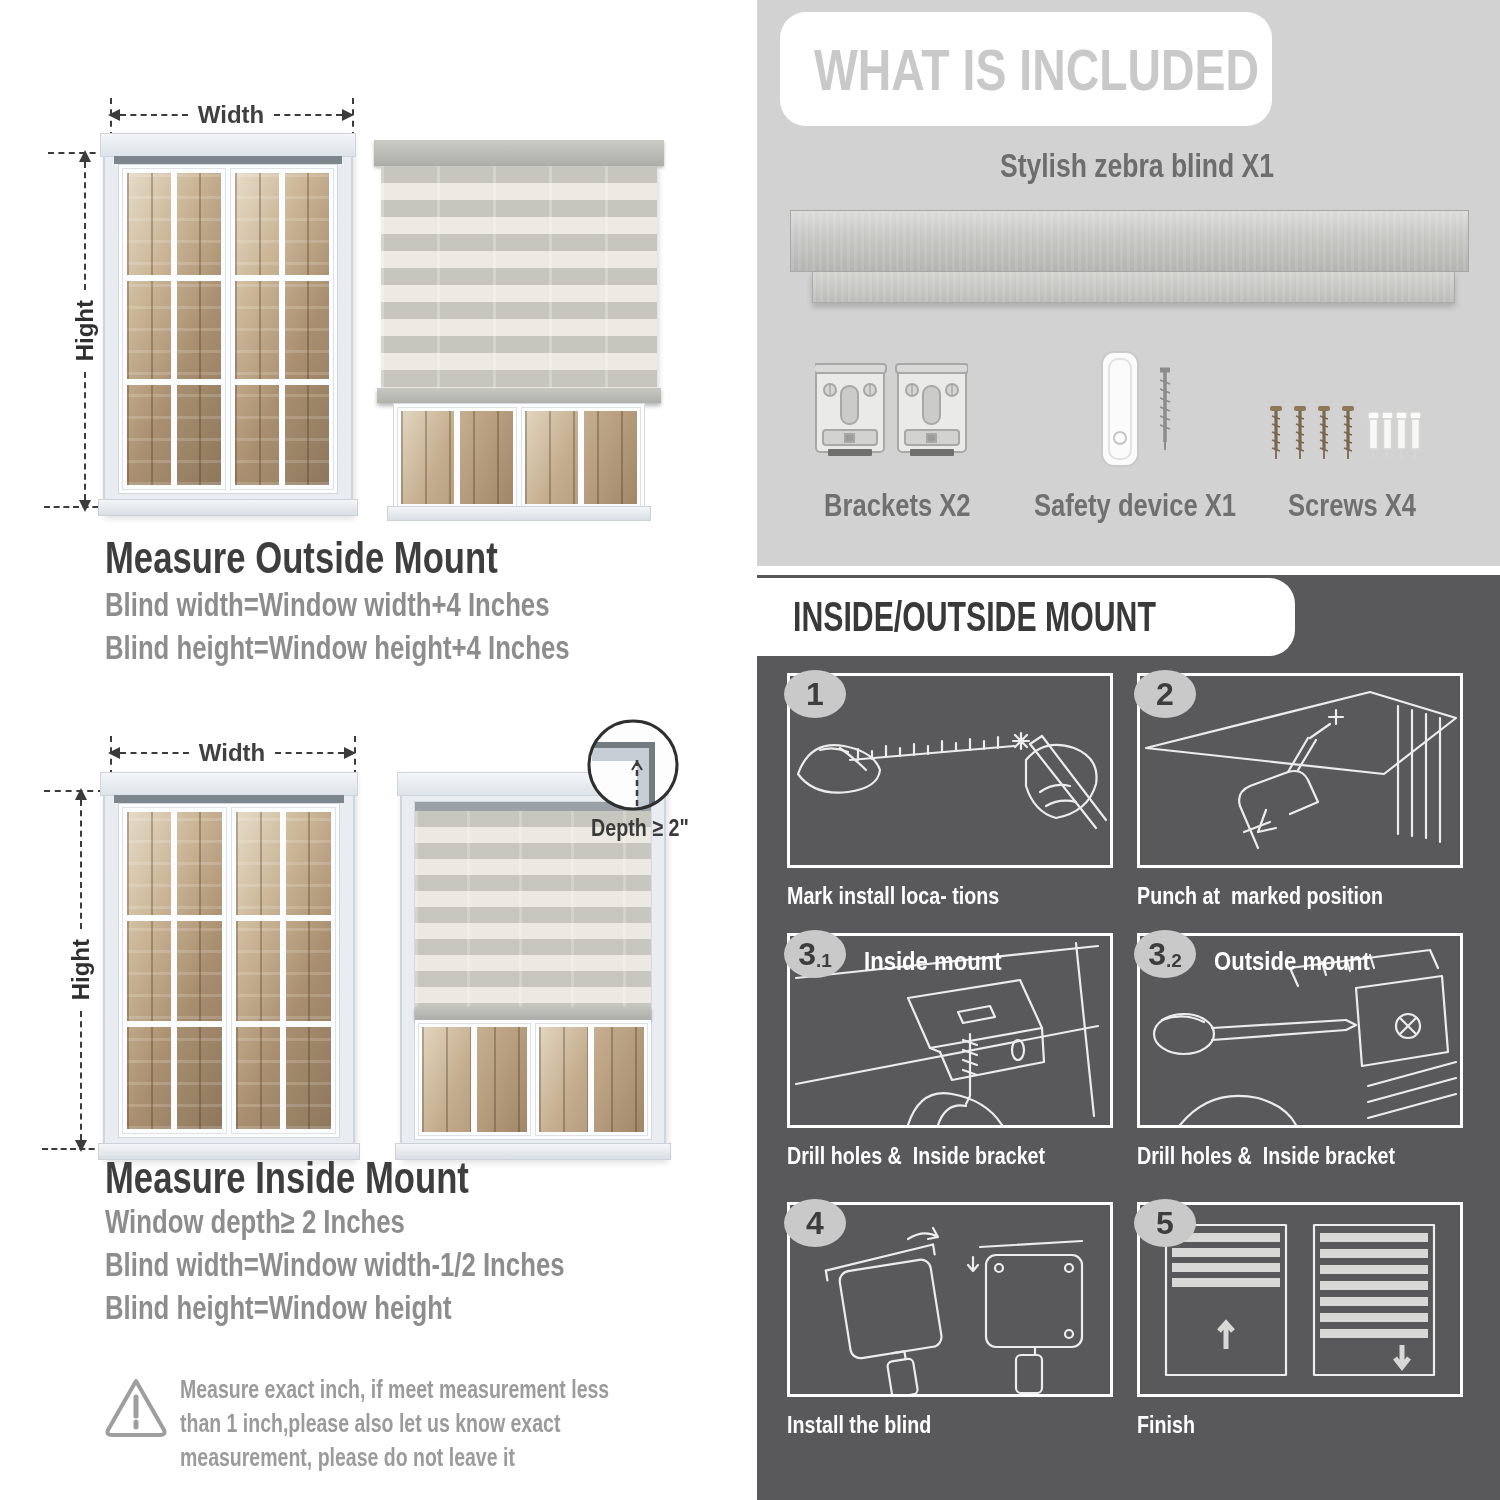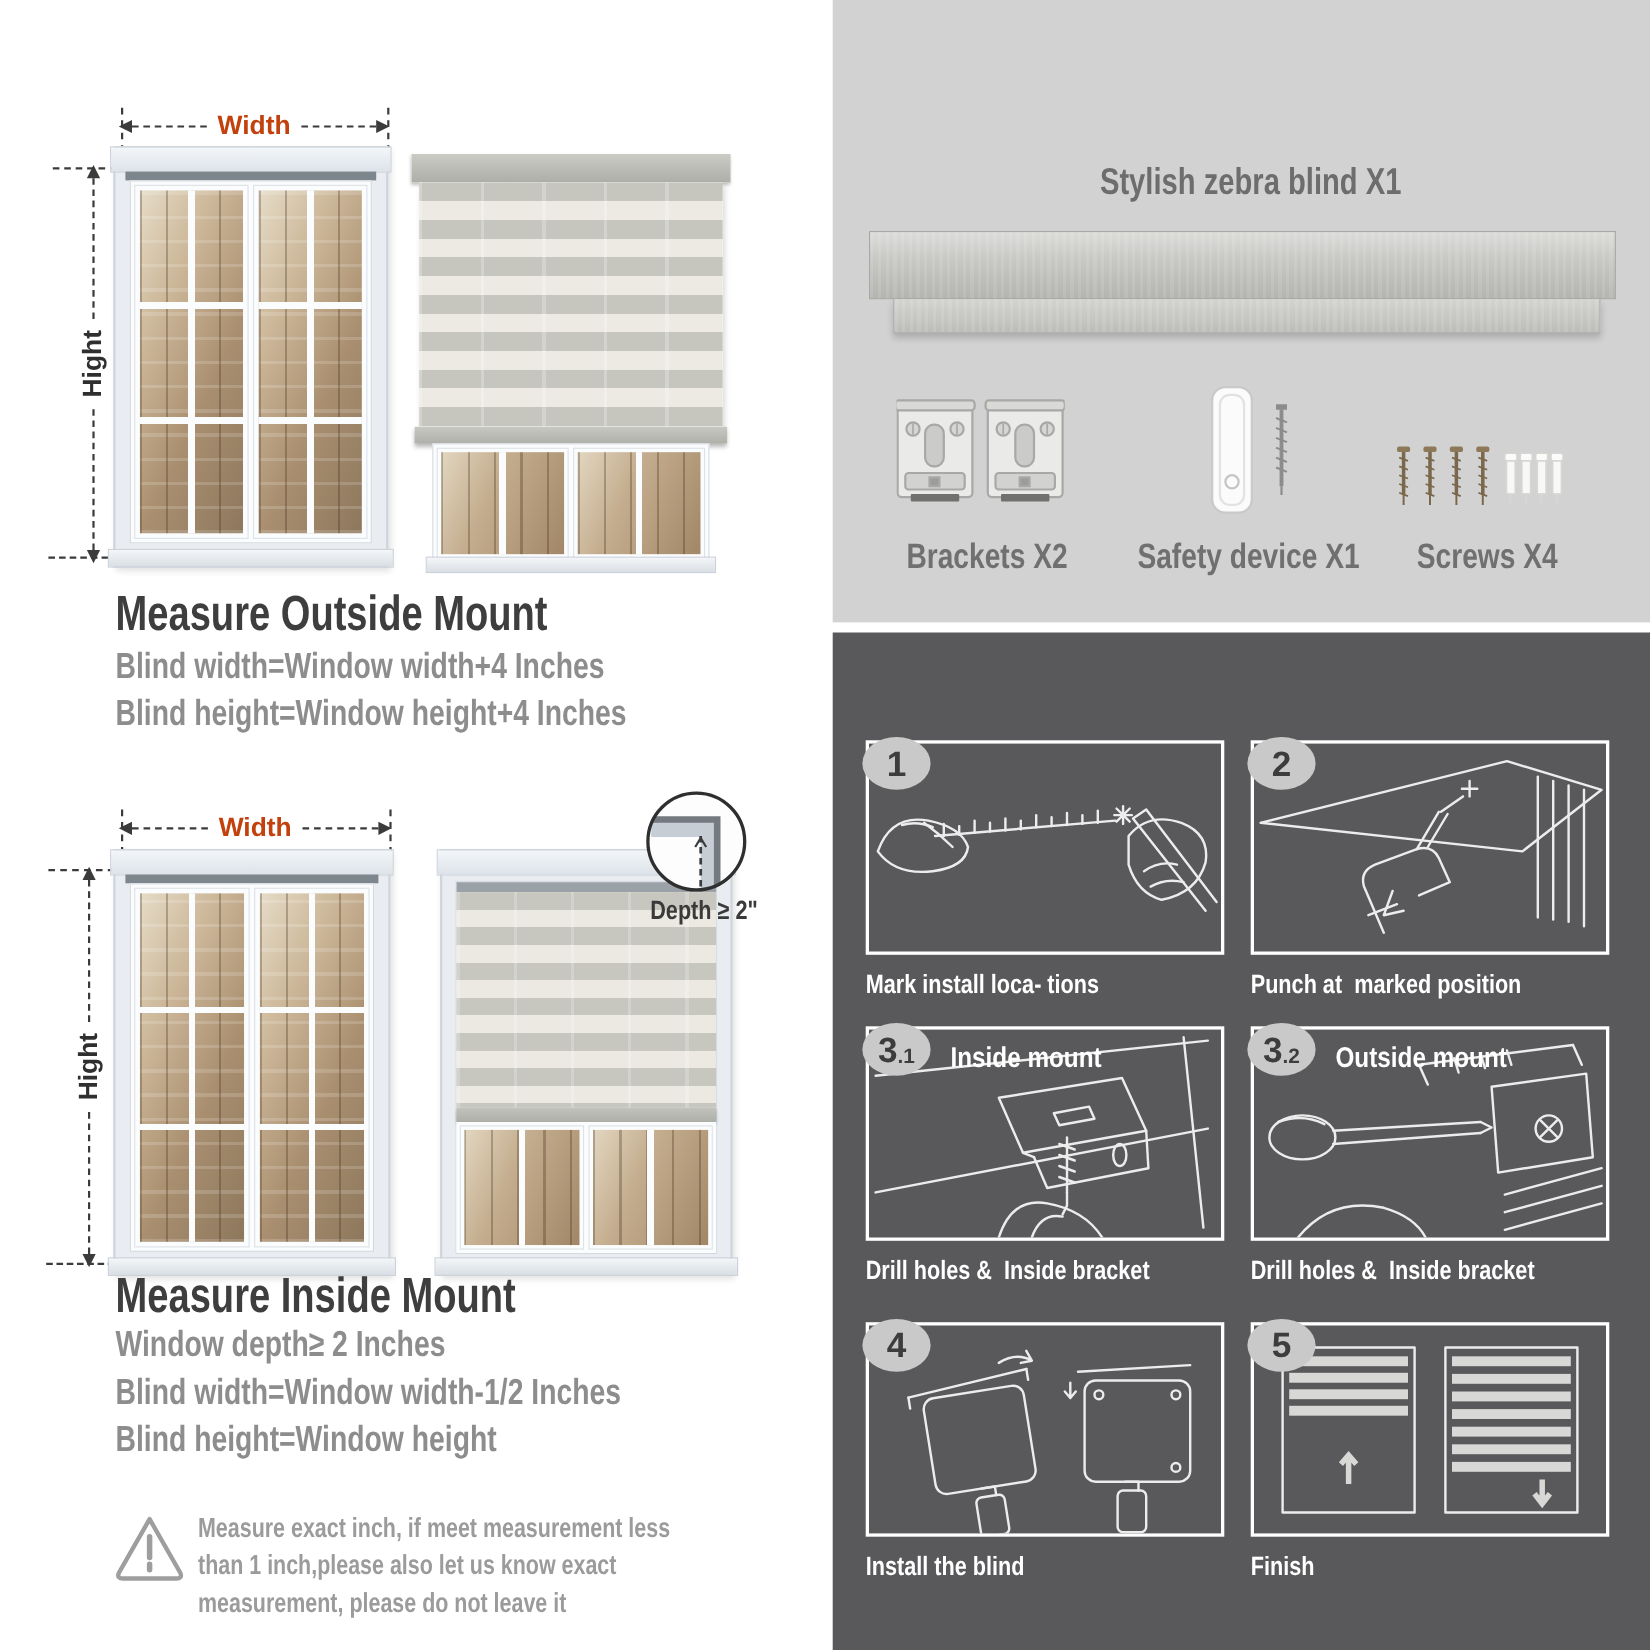--- a/index.html
+++ b/index.html
@@ -21,21 +21,21 @@
   .h-badge span{color:#fff;font-size:58px;font-weight:bold;white-space:nowrap;}
 
   .ill-title{color:#3e3e3e;font-size:45px;font-weight:bold;white-space:nowrap;}
   .ill-line{color:#8d8d8d;font-size:33px;font-weight:bold;white-space:nowrap;}
 
   
   .harrow{display:flex;align-items:center;height:26px;}
   .hdash{flex:1;height:0;border-top:2.5px dashed #3b3b3b;}
   .tri-l{width:0;height:0;border-top:6px solid transparent;border-bottom:6px solid transparent;border-right:12px solid #3b3b3b;}
   .tri-r{width:0;height:0;border-top:6px solid transparent;border-bottom:6px solid transparent;border-left:12px solid #3b3b3b;}
-  .albl{font-size:24px;font-weight:bold;color:#c2410c;padding:0 10px;white-space:nowrap;}
+  .albl{font-size:24px;font-weight:bold;color:#404040;padding:0 10px;white-space:nowrap;}
   .varrow{display:flex;flex-direction:column;align-items:center;width:26px;}
   .vdash{flex:1;width:0;border-left:2.5px dashed #3b3b3b;}
   .tri-u{width:0;height:0;border-left:6px solid transparent;border-right:6px solid transparent;border-bottom:12px solid #3b3b3b;}
   .tri-d{width:0;height:0;border-left:6px solid transparent;border-right:6px solid transparent;border-top:12px solid #3b3b3b;}
   .vlbl{writing-mode:vertical-rl;transform:rotate(180deg);font-size:24px;font-weight:bold;color:#2f2f2f;padding:10px 0;}
   .dashv{width:0;border-left:2px dashed #3b3b3b;}
   .dashh{height:0;border-top:2px dashed #3b3b3b;}
 
   
   .window{background:#e9edf2;border:2px solid #cfd5dc;box-sizing:border-box;box-shadow:2px 3px 6px rgba(0,0,0,.12);}
@@ -248,20 +248,23 @@
     <path d="M33 5 L61 54 Q63 59 57 59 L9 59 Q3 59 5 54 Z" fill="none" stroke="#9e9e9e" stroke-width="4" stroke-linejoin="round"></path>
     <path d="M33 21 L33 40 M33 46 L33 51" stroke="#9e9e9e" stroke-width="5" stroke-linecap="round"></path>
   </svg>
   <div class="abs warn-text cx78" style="left:180px;top:1372px;width:560px;">Measure exact inch, if meet measurement less
 than 1 inch,please also let us know exact
 measurement, please do not leave it</div>
 
   <div class="abs sec-included"></div>
   <div class="abs gap-white"></div>
 
+  <div class="abs w-badge">
+    <span class="cx80">WHAT IS INCLUDED</span>
+  </div>
 
   <div class="abs blind-label cx78 occ">Stylish zebra blind X1</div>
 
   <div class="abs headrail"></div>
   <div class="abs headrail-lower"></div>
 
   <svg class="abs" style="left:815px;top:356px;" width="153" height="108" viewBox="0 0 153 108">
     <g stroke="#a8a8a6" stroke-width="2" fill="#eaeae8">
       <g>
         <rect x="1" y="12" width="68" height="84" rx="4"></rect>
@@ -351,20 +354,23 @@
         <path d="M0 45 l0 9" stroke-width="2" fill="none"></path>
       </g>
     </g>
   </svg>
 
   <div class="abs item-label" style="left:806px;top:487px;width:180px;">Brackets X2</div>
   <div class="abs item-label" style="left:1009px;top:487px;width:250px;">Safety device X1</div>
   <div class="abs item-label" style="left:1262px;top:487px;width:180px;">Screws X4</div>
 
   <div class="abs sec-dark"></div>
+  <div class="abs m-badge">
+    <span class="cx72">INSIDE/OUTSIDE MOUNT</span>
+  </div>
 
   <div class="step" style="left:787px;top:673px;">
     <div class="panel">
       <div class="sbadge">
         <span class="n">1</span>
           <span class="s"></span>
       </div>
       <svg class="art" viewBox="0 0 320 189">
         <g class="sketch">
           <path d="M60 84 L224 70"></path>

